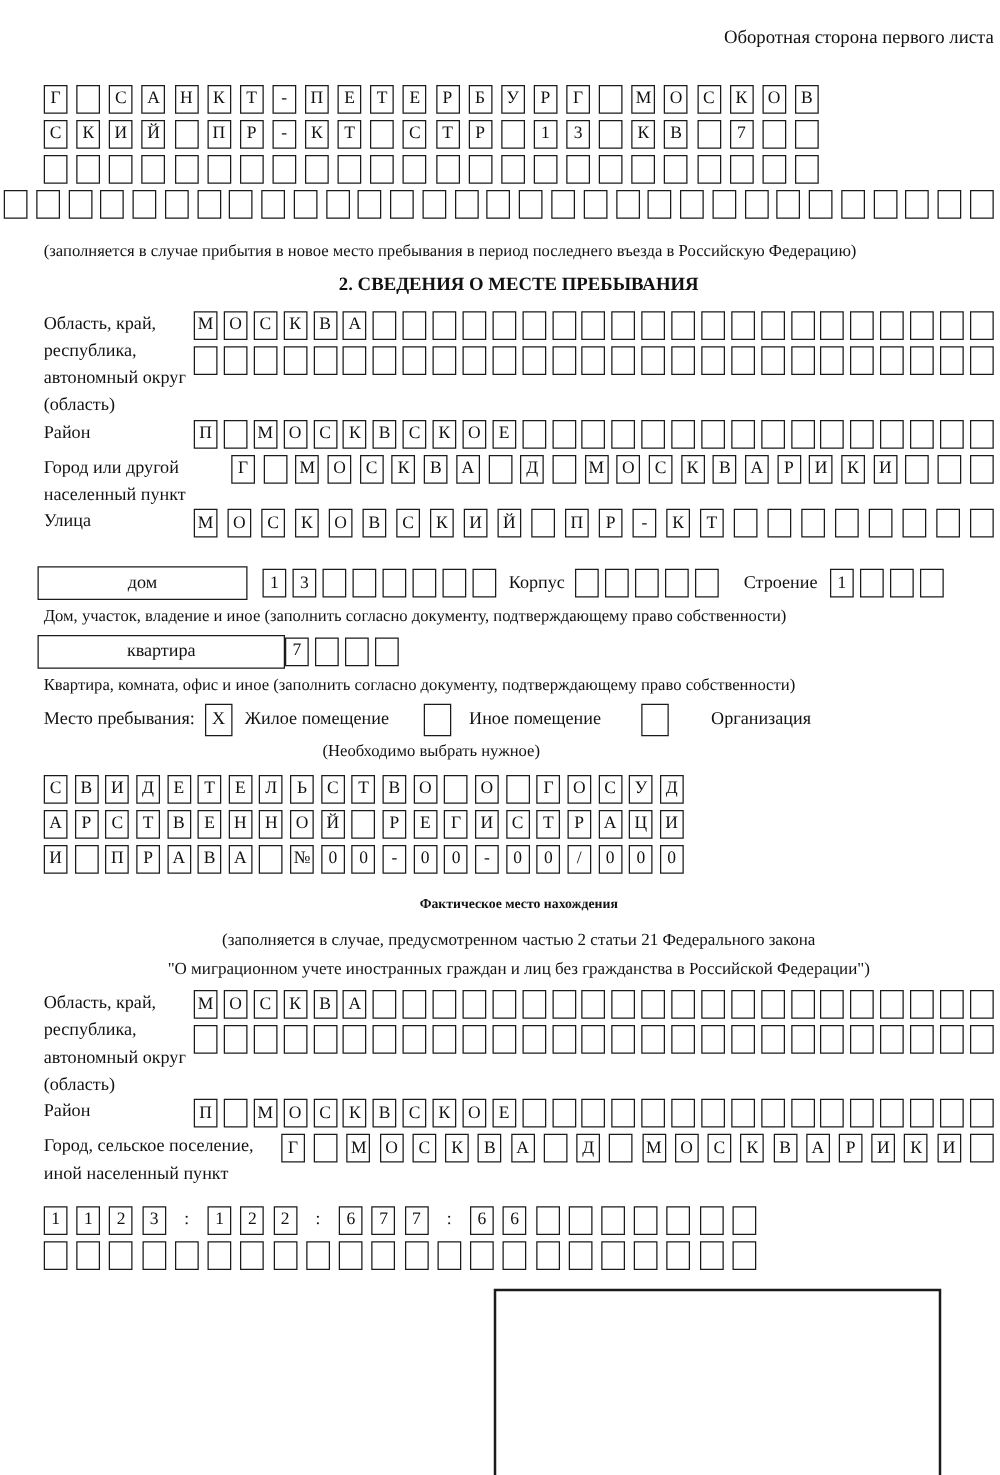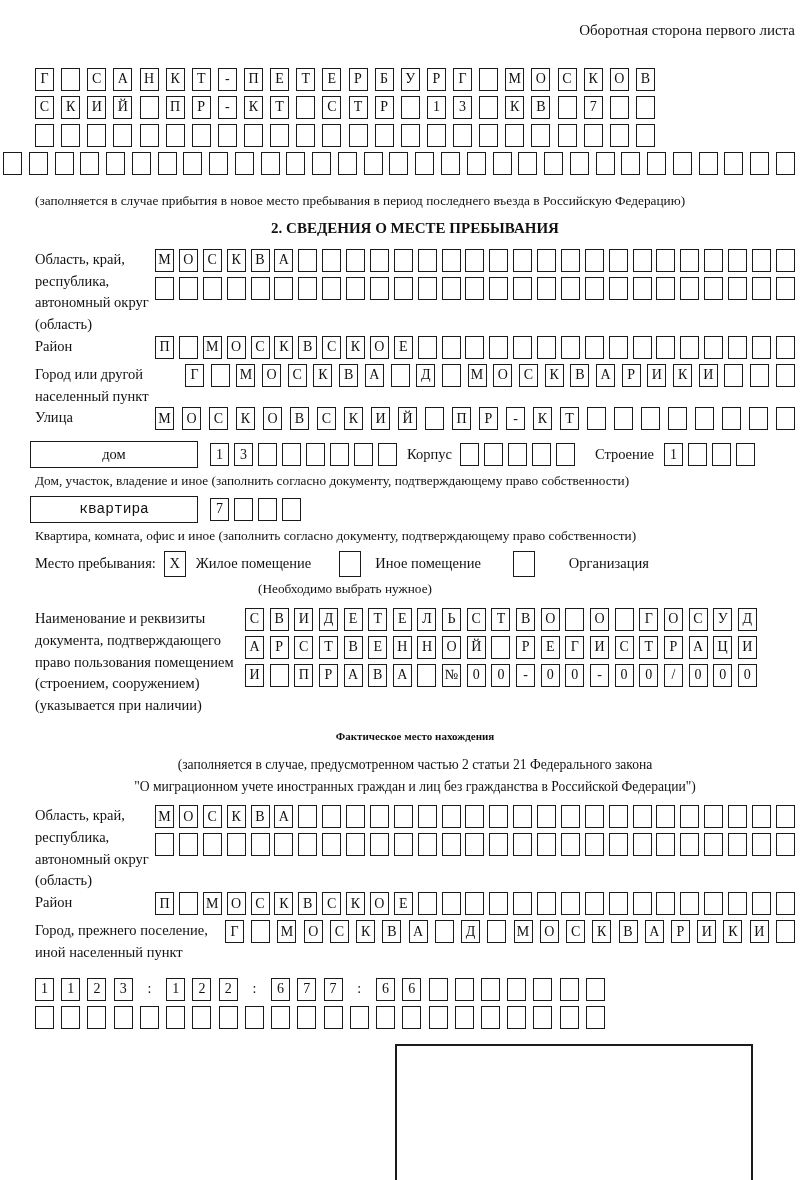--- a/index.html
+++ b/index.html
@@ -23,21 +23,21 @@
     flex:none;width:19px;height:23px;box-sizing:border-box;
     border:1.6px solid #1b1b1b;display:flex;align-items:center;justify-content:center;
     font-size:14px;background:#fff;
   }
   .cbox.plain{border:none;}
   .namedbox{
     flex:none;box-sizing:border-box;border:1.7px solid #1b1b1b;height:27px;
     display:flex;align-items:center;justify-content:center;font-size:14.5px;background:#fff;
   }
   .nb168{width:168px;margin-left:-5px;margin-right:12px;}
-  .nb198{width:168px;margin-left:-5px;margin-right:12px;font-family:Liberation Mono, monospace;}
+  .nb198{width:198px;margin-left:-5px;}
   .note-c{text-align:left;font-size:13.3px;margin:16px 0 8px 0;}
   .note-l{font-size:13.3px;margin:3px 0 5px 0;}
   .sect{text-align:center;font-weight:bold;font-size:15px;margin:6px 0 9px 0;}
   .inlbl{flex:none;line-height:27px;}
   .chk{
     flex:none;width:22px;height:26px;box-sizing:border-box;border:1.6px solid #1b1b1b;
     display:flex;align-items:center;justify-content:center;font-size:14.5px;background:#fff;
   }
   .stayrow{margin:6px 0 2px 0;align-items:center;}
   .stayrow .inlbl{line-height:1.3;}
@@ -323,21 +323,21 @@
       <span class="cbox"></span>
       <span class="cbox"></span>
       <span class="cbox"></span>
       <span class="cbox"></span>
       <span class="cbox"></span>
       <span class="cbox"></span>
       <span class="cbox"></span>
     </div>
 </div>
 
-<div class="row mb2" style="align-items:center;margin-top:6px;">
+<div class="row mb2" style="align-items:center;margin-top:18px;">
   <div class="namedbox nb168">дом</div>
   <div class="cells gapped">
       <span class="cbox">1</span>
       <span class="cbox">3</span>
       <span class="cbox"></span>
       <span class="cbox"></span>
       <span class="cbox"></span>
       <span class="cbox"></span>
       <span class="cbox"></span>
       <span class="cbox"></span>
@@ -376,21 +376,20 @@
   <span class="chk" style="margin:0 10px 0 8px;">X</span>
   <span class="inlbl">Жилое помещение</span>
   <span class="chk" style="margin:0 14px 0 28px;"></span>
   <span class="inlbl">Иное помещение</span>
   <span class="chk" style="margin:0 34px 0 32px;"></span>
   <span class="inlbl">Организация</span>
 </div>
 <div class="staynote">(Необходимо выбрать нужное)</div>
 
 <div class="row docblock">
-  <div class="lbl w210">Наименование и реквизиты документа, подтверждающего право пользования помещением (строением, сооружением) (указывается при наличии)</div>
   <div>
     <div class="cells w512">
         <span class="cbox">С</span>
         <span class="cbox">В</span>
         <span class="cbox">И</span>
         <span class="cbox">Д</span>
         <span class="cbox">Е</span>
         <span class="cbox">Т</span>
         <span class="cbox">Е</span>
         <span class="cbox">Л</span>
@@ -552,21 +551,21 @@
       <span class="cbox"></span>
       <span class="cbox"></span>
       <span class="cbox"></span>
       <span class="cbox"></span>
       <span class="cbox"></span>
       <span class="cbox"></span>
     </div>
 </div>
 
 <div class="row">
-  <div class="lbl w190">Город, прежнего поселение, иной населенный пункт</div>
+  <div class="lbl w190">Город, сельское поселение, иной населенный пункт</div>
   <div class="cells w570">
       <span class="cbox">Г</span>
       <span class="cbox"> </span>
       <span class="cbox">М</span>
       <span class="cbox">О</span>
       <span class="cbox">С</span>
       <span class="cbox">К</span>
       <span class="cbox">В</span>
       <span class="cbox">А</span>
       <span class="cbox"> </span>

